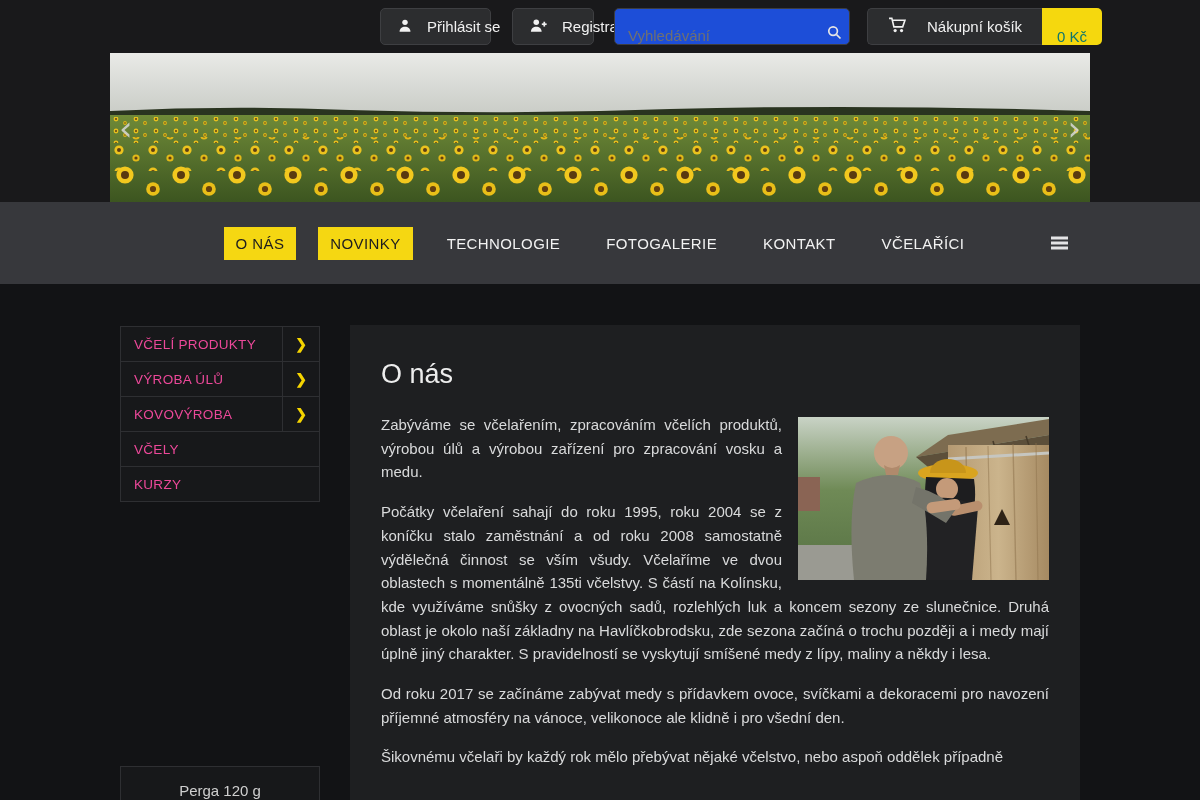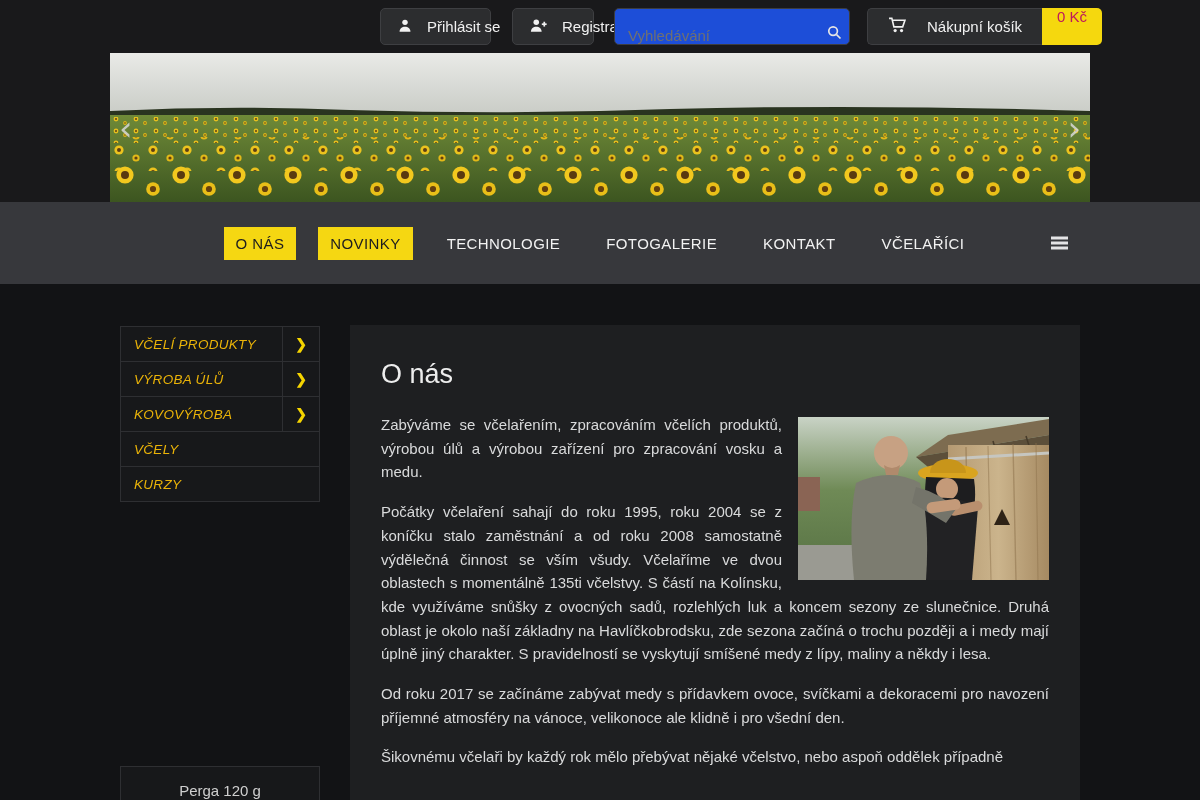--- a/index.html
+++ b/index.html
@@ -52,23 +52,23 @@
   .tb-cart { display:flex; height:37px; cursor:pointer; }
   .tb-cart-main {
     display:flex; align-items:center; gap:20px;
     background:#2c2d2f;
     border:1px solid #3e3f42; border-right:none;
     border-radius:5px 0 0 5px;
     color:#f1f1f1; font-size:15px;
     padding:0 20px;
   }
   .tb-cart-total {
-    display:flex; align-items:flex-start;
+    display:flex; align-items:flex-end;
     background:#f5d80e;
-    color:#be185d; font-size:15px;
+    color:#0f766e; font-size:15px;
     border-radius:0 5px 5px 0;
     padding:0 15px;
   }
 
   
   .hero { height:149px; position:relative; }
   .hero-img {
     width:980px; height:149px;
     margin:0 auto; display:block;
   }
@@ -113,23 +113,22 @@
     background:#17181a;
   }
   .sb-item {
     display:flex; height:35px;
     border-bottom:1px solid #2e2f32;
     cursor:pointer;
   }
   .sb-label {
     flex:1; display:flex; align-items:center;
     padding-left:13px;
-    color:#eab308; font-size:13.5px; letter-spacing:.3px;
+    color:#ec4899; font-size:13.5px; letter-spacing:.3px;
     white-space:nowrap;
-    font-style:italic;
   }
   .sb-arrow {
     width:37px; display:flex; align-items:center; justify-content:center;
     border-left:1px solid #2e2f32;
     color:#f5d400; font-size:14px; font-weight:bold;
   }
   .sb-peek {
     position:absolute; left:120px; top:482px; width:200px; height:40px;
     background:#17181a; border:1px solid #2e2f32;
     color:#cfcfcf; font-size:15px;

